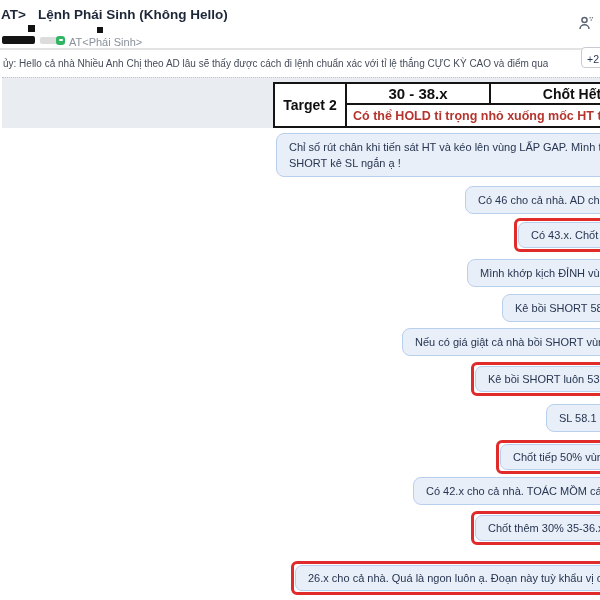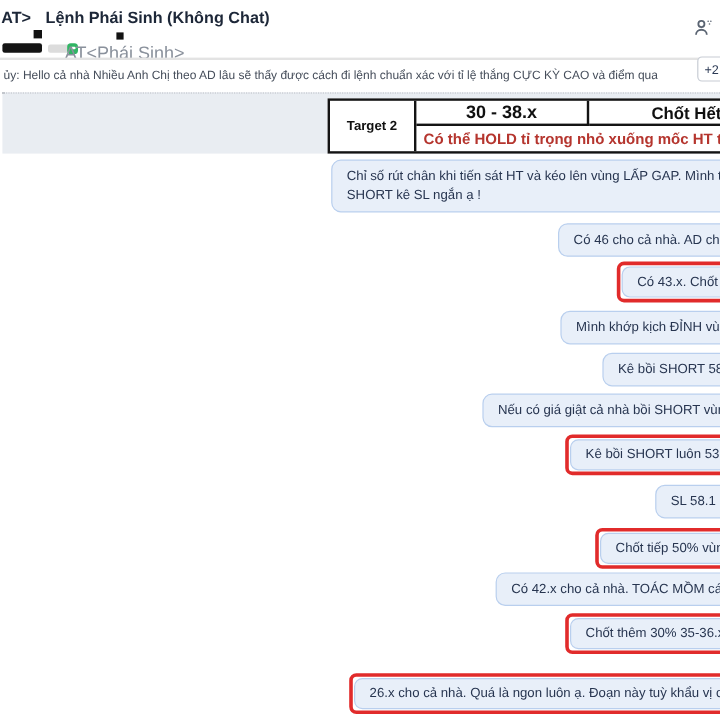--- a/index.html
+++ b/index.html
@@ -12,55 +12,55 @@
   .title-prefix { left:1px; }
   .page-title { left:38px; }
   .redact-sq { position:absolute; background:#121212; }
   .sq1 { left:28px; top:25px; width:7px; height:7px; }
   .sq2 { left:97px; top:27px; width:6px; height:6px; }
   .redact-bar { position:absolute; border-radius:2px; }
   .bar-dark { left:2px; top:36px; width:33px; height:8px; background:#141414; }
   .bar-faint { left:40px; top:37px; width:21px; height:7px; background:#dcdcdc; }
   .badge { position:absolute; left:56px; top:36px; width:9px; height:9px; border-radius:3px; background:#31b564; }
   .badge::after { content:""; position:absolute; left:2.5px; top:3px; width:4px; height:2px; background:#fff; border-radius:1px; }
-  .subtitle { position:absolute; left:54px; top:36px; font-size:15px; color:#8a919c; white-space:nowrap; }
+  .subtitle { position:absolute; left:69px; top:36px; font-size:11px; color:#8a919c; white-space:nowrap; }
   .icon-add { position:absolute; left:577px; top:14px; width:18px; height:18px; }
   .hdr-divider { position:absolute; left:0; top:48px; width:600px; height:2px; background:#e3e3e3; }
 
   
   .notice { position:absolute; left:0; top:50px; width:600px; height:27px; background:#fff; }
   .notice-text { position:absolute; left:3px; top:0; width:545px; line-height:27px; font-size:10px; color:#454d5a; white-space:nowrap; overflow:hidden; }
   .notice-more { position:absolute; left:581px; top:-3px; width:34px; height:21px; background:#fff; border:1px solid #c7ccd4; border-radius:4px; font-size:10.5px; color:#2c3a55; text-align:left; padding:2px 0 0 5px; cursor:pointer; }
 
   
   .msg-image { position:absolute; left:2px; top:77px; width:660px; height:51px; background:#e9edf2; border-top:1px dotted #c2c6cc; }
   .ttable { position:absolute; left:271px; top:4px; display:grid; grid-template-columns:72px 144px 162px; grid-auto-rows:21px; border:2px solid #141414; background:#fff; font-family:"Liberation Serif", serif; }
   .tcell { display:flex; align-items:center; justify-content:center; font-weight:700; color:#101010; }
-  .c-target { grid-row:1/3; grid-column:1; border-right:2px solid #141414; font-size:11px; }
+  .c-target { grid-row:1/3; grid-column:1; border-right:2px solid #141414; font-size:14px; }
   .c-range  { grid-row:1; grid-column:2; border-right:2px solid #141414; border-bottom:2px solid #141414; font-size:15px; }
   .c-action { grid-row:1; grid-column:3; border-bottom:2px solid #141414; font-size:14px; }
   .c-note   { grid-row:2; grid-column:2/4; justify-content:flex-start; padding-left:6px; color:#b5352e; font-size:12.5px; font-weight:600; white-space:nowrap; }
 
   
   .bub { position:absolute; background:#e8eff9; border:1px solid #b9cfee; border-radius:8px;
          padding:5px 40px 5px 12px; font-size:11px; line-height:16px; color:#273550; white-space:nowrap; }
   .bub .ln { white-space:nowrap; }
   .hl { position:absolute; border:3px solid #e12b2b; border-radius:6px; padding:1px; }
   .bub-in { background:#e8eff9; border:1px solid #b9cfee; border-radius:7px;
             padding:4px 40px 4px 12px; font-size:11px; line-height:16px; color:#273550; white-space:nowrap; }
 </style>
 </head>
 <body>
 
 <div class="screen">
 
   <div class="hdr">
     <span class="title-prefix">AT&gt;</span>
     <span class="redact-sq sq1"></span>
-    <span class="page-title">Lệnh Phái Sinh (Không Chat)</span>
+    <span class="page-title">Lệnh Phái Sinh (Không Hello)</span>
     <span class="redact-sq sq2"></span>
     <span class="redact-bar bar-dark"></span>
     <span class="redact-bar bar-faint"></span>
     <span class="badge"></span>
     <span class="subtitle">AT&lt;Phái Sinh&gt;</span>
     <svg class="icon-add" viewBox="0 0 24 24" fill="none" stroke="#5a6472" stroke-width="2">
       <circle cx="10" cy="8" r="3.4"></circle>
       <path d="M4 20c0-3.4 2.7-5.6 6-5.6s6 2.2 6 5.6"></path>
       <circle cx="17.5" cy="5" r="0.9" fill="#5a6472" stroke="none"></circle>
       <circle cx="20.5" cy="5" r="0.9" fill="#5a6472" stroke="none"></circle>

